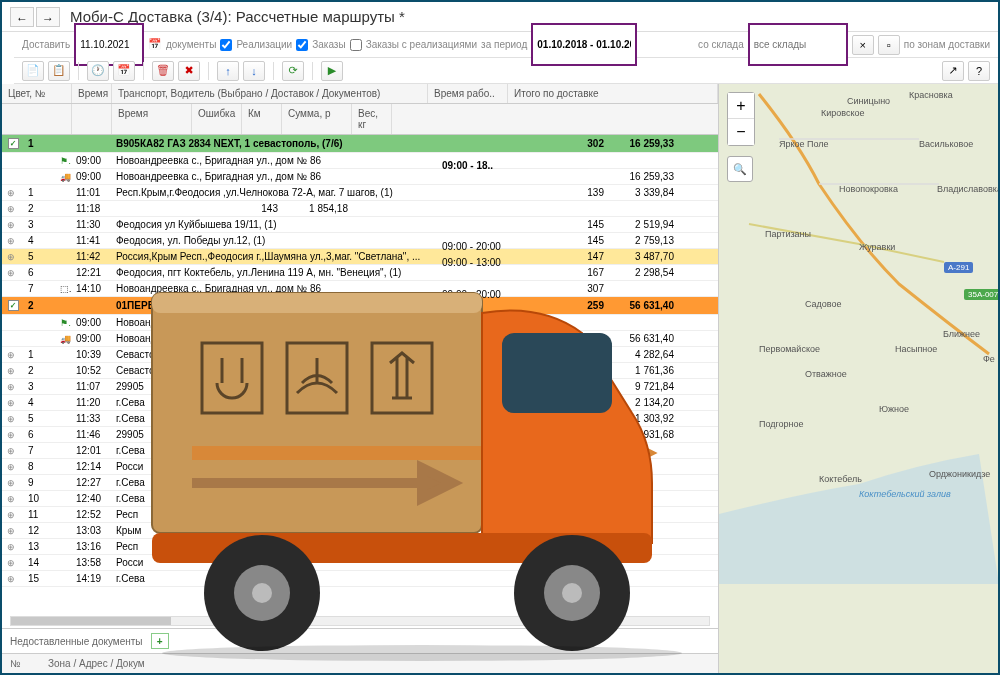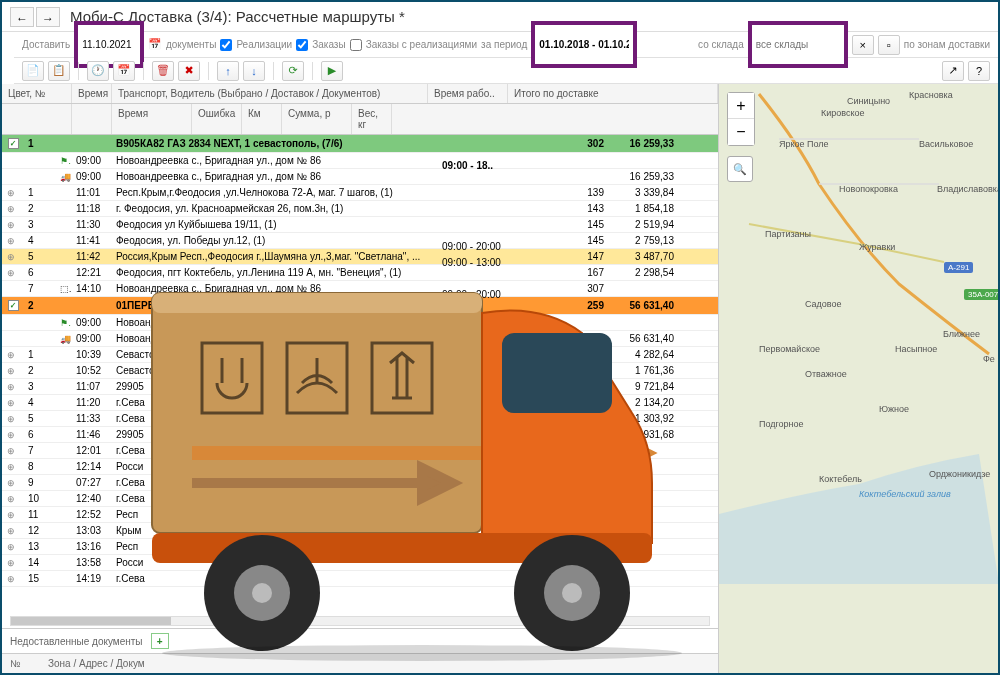--- a/index.html
+++ b/index.html
@@ -2,21 +2,21 @@
 <html><head>
 <meta charset="utf-8">
 <style>
 * { box-sizing: border-box; margin: 0; padding: 0; }
 body { font-family: Arial, sans-serif; font-size: 11px; background: #fff; width: 1000px; height: 675px; overflow: hidden; position: relative; border: 2px solid #0a4d6b; }
 .titlebar { display: flex; align-items: center; padding: 4px 8px; border-bottom: 1px solid #ddd; height: 30px; }
 .nav-btn { width: 24px; height: 20px; border: 1px solid #ccc; background: #f8f8f8; margin-right: 2px; display: flex; align-items: center; justify-content: center; cursor: pointer; font-size: 12px; }
 .title { font-size: 15px; margin-left: 8px; color: #333; }
 .toolbar-row { display: flex; align-items: center; padding: 3px 8px; border-bottom: 1px solid #e0e0e0; height: 26px; gap: 4px; margin-left: 12px; }
 .tb-label { color: #888; font-size: 10px; }
-.tb-input { border: 4px solid #701a75; padding: 14px 4px; font-size: 10px; background: #fff; }
+.tb-input { border: 2px solid #701a75; padding: 14px 4px; font-size: 10px; background: #fff; }
 .tb-date { width: 70px; }
 .tb-chk { width: 12px; height: 12px; }
 .tb-btn { width: 22px; height: 20px; border: 1px solid #ccc; background: linear-gradient(#fff,#f0f0f0); display: inline-flex; align-items: center; justify-content: center; cursor: pointer; font-size: 11px; border-radius: 2px; }
 .tb-btn.refresh { color: #2a8c2a; }
 .tb-btn.play { color: #2a8c2a; }
 .tb-btn.red { color: #cc0000; }
 .tb-btn.blue { color: #2266cc; }
 .main { display: flex; height: calc(100% - 82px); }
 .left-pane { flex: 1; display: flex; flex-direction: column; overflow: hidden; }
 .right-pane { width: 280px; border-left: 1px solid #ccc; position: relative; background: #e8ecd8; }
@@ -180,21 +180,20 @@
     <span class="cell c-sum">3 339,84</span>
     <span class="cell c-wt"></span>
         </div>
         <div class="row">
     <span class="cell c-chk">
             <span class="expand">⊕</span>
           </span>
     <span class="cell c-num">2</span>
     <span class="cell c-icon "></span>
     <span class="cell c-time">11:18</span>
-    <span class="cell c-addr">г. Феодосия, ул. Красноармейская 26, пом.3н, (1)</span>
     <span class="cell c-t2"></span>
     <span class="cell c-err"></span>
     <span class="cell c-km">143</span>
     <span class="cell c-sum">1 854,18</span>
     <span class="cell c-wt"></span>
         </div>
         <div class="row">
     <span class="cell c-chk">
             <span class="expand">⊕</span>
           </span>
@@ -411,21 +410,21 @@
     <span class="cell c-km"></span>
     <span class="cell c-sum"></span>
     <span class="cell c-wt"></span>
         </div>
         <div class="row">
     <span class="cell c-chk">
             <span class="expand">⊕</span>
           </span>
     <span class="cell c-num">9</span>
     <span class="cell c-icon "></span>
-    <span class="cell c-time">07:27</span>
+    <span class="cell c-time">12:27</span>
     <span class="cell c-addr">г.Сева</span>
     <span class="cell c-t2"></span>
     <span class="cell c-err"></span>
     <span class="cell c-km"></span>
     <span class="cell c-sum"></span>
     <span class="cell c-wt"></span>
         </div>
         <div class="row">
     <span class="cell c-chk">
             <span class="expand">⊕</span>

